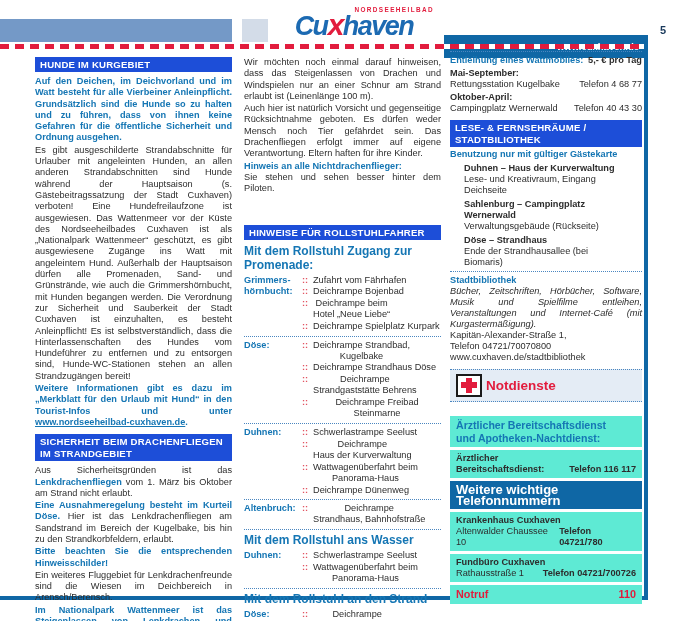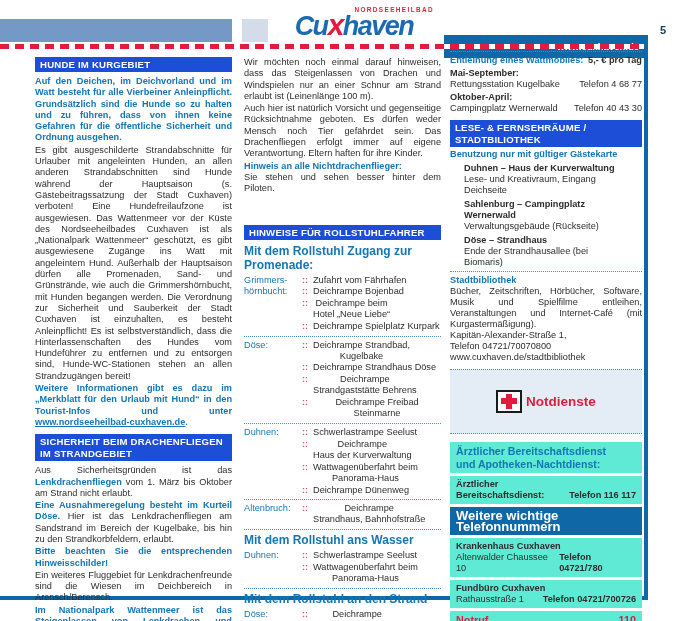--- a/index.html
+++ b/index.html
@@ -27,30 +27,30 @@
   .pre{white-space:pre-line;}
   .u{text-decoration:underline;}
   .dotted{border-top:1px dotted #4a86c0;height:0;margin:3px 0;}
   
   .col-left{left:35px;top:57px;width:197px;}
   .col-mid{left:244px;top:57px;width:197px;}
   .col-right{left:450px;top:48px;width:192px;font-size:9.2px;line-height:11px;}
   
   .wc-sub{color:#1576b4;font-weight:bold;font-size:12px;margin:2px 0 3px 0;}
   .wc-group{display:grid;grid-template-columns:56px 1fr;column-gap:2px;margin:1px 0;}
-  .wc-label{color:#1576b4;font-weight:normal;font-size:9.2px;line-height:11.2px;}
+  .wc-label{color:#1576b4;font-weight:bold;font-size:9.2px;line-height:11.2px;}
   .wc-item{display:flex;margin:0 0 .5px 0;}
   .wc-marker{color:#e25563;font-weight:bold;width:11px;flex:0 0 11px;font-size:9.2px;line-height:11.2px;}
   .wc-text{font-size:9.2px;line-height:11.2px;text-align:center;}
   
   .row{display:flex;justify-content:space-between;align-items:flex-end;}
   .lese-entry{margin:3px 14px;}
   .lightwrap{margin-top:6px;}
   .lightblock{background:#5eead4;padding:3px 6px;margin-bottom:3px;}
-  .nd-title{display:flex;align-items:center;border-top:1px dotted #4a86c0;border-bottom:1px dotted #4a86c0;padding:20px 6px;background:#e4ecf5;margin-bottom:8px;justify-content:center;}
+  .nd-title{display:flex;align-items:center;border-top:1px dotted #4a86c0;border-bottom:1px dotted #4a86c0;padding:4px 6px;background:#e4ecf5;margin-bottom:14px;}
   .nd-title .t{color:#e21c3d;font-weight:bold;font-size:13.5px;margin-left:4px;}
   .cross-box{width:22px;height:19px;background:#fff;border:2px solid #1a1a1a;position:relative;flex:0 0 22px;}
   .cross-v{position:absolute;left:8px;top:2px;width:6px;height:15px;background:#e21c3d;}
   .cross-h{position:absolute;left:3px;top:6px;width:16px;height:6px;background:#e21c3d;}
   .nd-sub{color:#1576b4;font-weight:bold;font-size:10.6px;line-height:12.6px;}
   .nd-row-label{font-weight:bold;}
   .dark-bar{background:#0f67a5;color:#fff;font-weight:bold;font-size:13px;padding:3px 6px;margin-bottom:3px;}
   .em-row{display:flex;justify-content:space-between;color:#e21c3d;font-weight:bold;font-size:10.8px;line-height:13px;}
   .mt2{margin-top:2px;} .mt4{margin-top:4px;} .mt6{margin-top:6px;}
 </style>
@@ -245,21 +245,21 @@
     <div class="bold">Sahlenburg – Campingplatz Wernerwald</div>
     <div>Verwaltungsgebäude (Rückseite)</div>
   </div>
   <div class="lese-entry">
     <div class="bold">Döse – Strandhaus</div>
     <div>Ende der Strandhausallee (bei Biomaris)</div>
   </div>
 
   <div class="dotted"></div>
   <div class="blue">Stadtbibliothek</div>
-  <div style="text-align:justify;">Bücher, Zeitschriften, Hörbücher, Software, Musik und Spielfilme entleihen, Veranstaltungen und Internet-Café (mit Kurgastermäßigung).</div>
+  <div style="text-align:justify;font-style:italic;">Bücher, Zeitschriften, Hörbücher, Software, Musik und Spielfilme entleihen, Veranstaltungen und Internet-Café (mit Kurgastermäßigung).</div>
   <div>Kapitän-Alexander-Straße 1,</div>
   <div>Telefon 04721/70070800</div>
   <a href="#" style="color:#2d2d2d;text-decoration:none;display:block;">www.cuxhaven.de/stadtbibliothek</a>
 
   <div class="lightwrap">
     <div class="nd-title">
       <div class="cross-box">
         <div class="cross-v"></div>
         <div class="cross-h"></div>
       </div>

